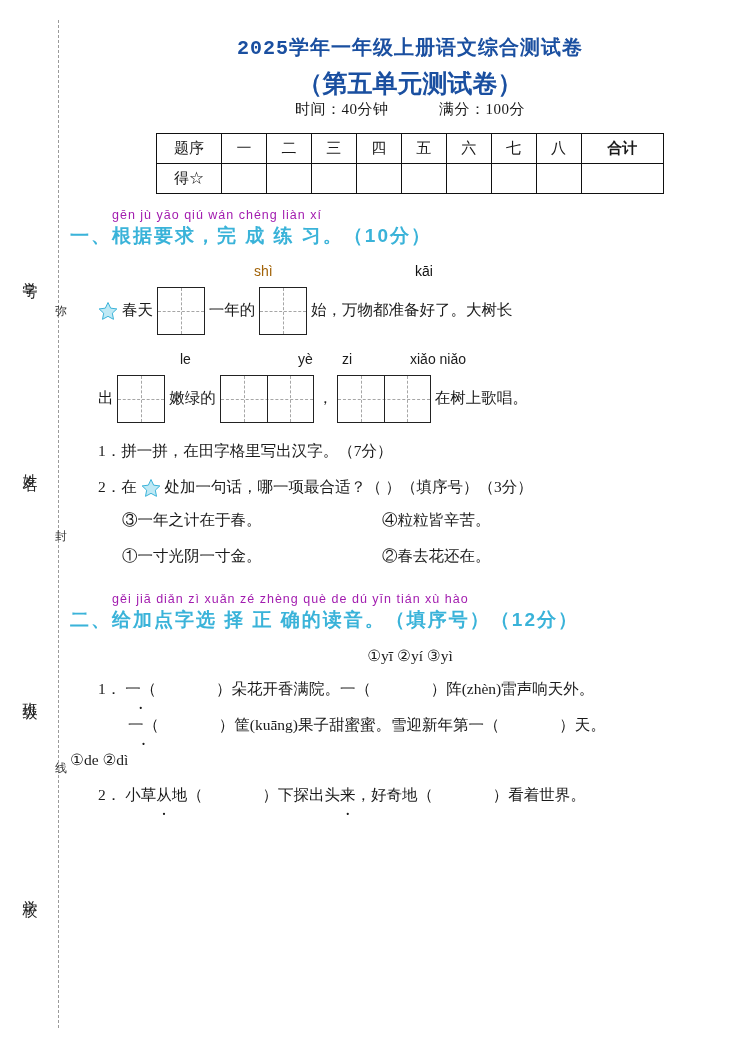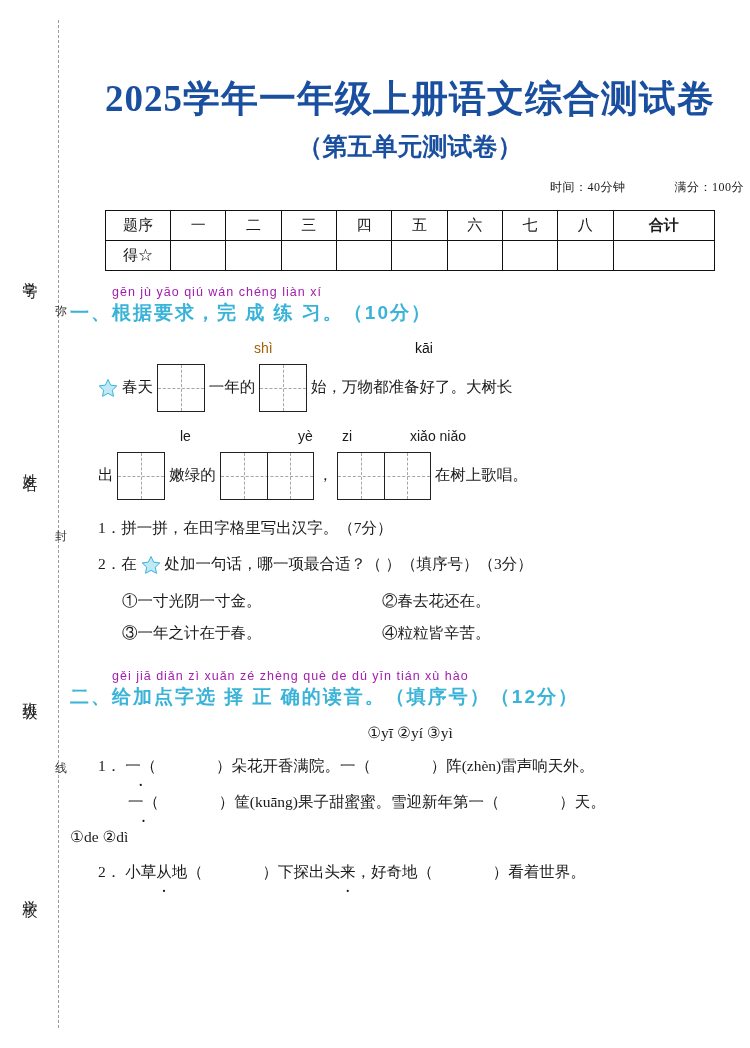--- a/index.html
+++ b/index.html
@@ -51,49 +51,49 @@
   .page {
     position: absolute;
     left: 70px;
     top: 0;
     width: 680px;
     height: 1048px;
   }
 
   h1.title {
     margin: 0;
-    padding-top: 74px;
-    text-align: center;
-    font-family: Liberation Serif, serif;
-    font-size: 37px;
+    padding-top: 34px;
+    text-align: center;
+    font-family: Liberation Mono, monospace;
+    font-size: 20px;
     font-weight: bold;
     color: #1a4fa0;
     letter-spacing: 1px;
   }
   h2.subtitle {
     margin: 6px 0 0 0;
     text-align: center;
     font-family: "Liberation Sans", sans-serif;
     font-size: 25px;
     font-weight: bold;
     color: #1a4fa0;
   }
   .meta {
-    margin-top: 16px;
-    text-align: right;
-    font-size: 12px;
+    margin-top: 0;
+    text-align: center;
+    font-size: 15px;
     letter-spacing: 0.5px;
   }
   .meta span { margin: 0 6px; }
 
   
   table.score {
     margin: 14px auto 0 auto;
     border-collapse: collapse;
-    width: 610px;
+    width: 508px;
   }
   table.score td {
     border: 1px solid #111;
     height: 27px;
     text-align: center;
     font-size: 15px;
     font-family: "Liberation Sans", sans-serif;
   }
   table.score td.head { width: 62px; }
   table.score td.sum { font-weight: bold; }
@@ -289,28 +289,28 @@
   <div class="q-line" style="margin-top:16px; margin-left:28px; white-space:nowrap;">
     <span>2．在</span>
     <span class="star">
       <svg width="20" height="20" viewBox="0 0 24 24">
         <polygon points="12,1.8 15.2,8.6 22.6,9.5 17.2,14.6 18.6,22 12,18.4 5.4,22 6.8,14.6 1.4,9.5 8.8,8.6" fill="#bfe9f5" stroke="#3ab3d9" stroke-width="1.2"></polygon>
       </svg>
     </span>
     <span>处加一句话，哪一项最合适？（        ）（填序号）（3分）</span>
   </div>
 
+  <div class="opt-row" style="margin-top:12px; margin-left:52px; position:relative; height:20px;">
+    <span style="position:absolute; left:0;">③一年之计在于春。</span>
+    <span style="position:absolute; left:260px;">④粒粒皆辛苦。</span>
+  </div>
   <div class="opt-row" style="margin-top:16px; margin-left:52px; position:relative; height:20px;">
     <span style="position:absolute; left:0;">①一寸光阴一寸金。</span>
     <span style="position:absolute; left:260px;">②春去花还在。</span>
   </div>
-  <div class="opt-row" style="margin-top:12px; margin-left:52px; position:relative; height:20px;">
-    <span style="position:absolute; left:0;">③一年之计在于春。</span>
-    <span style="position:absolute; left:260px;">④粒粒皆辛苦。</span>
-  </div>
 
   <div style="margin-top:26px;">
     <div class="pinyin-row">gěi jiā diǎn zì xuǎn zé zhèng què de dú yīn      tián xù hào</div>
     <div class="section-title">二、给加点字选 择 正 确的读音。（填序号）（12分）</div>
   </div>
 
   <div style="text-align:center; margin-top:14px; font-size:15.5px;">①yī   ②yí   ③yì</div>
 
   <div class="q-line" style="margin-top:14px; margin-left:28px; white-space:nowrap;">
     <span>1．</span>

